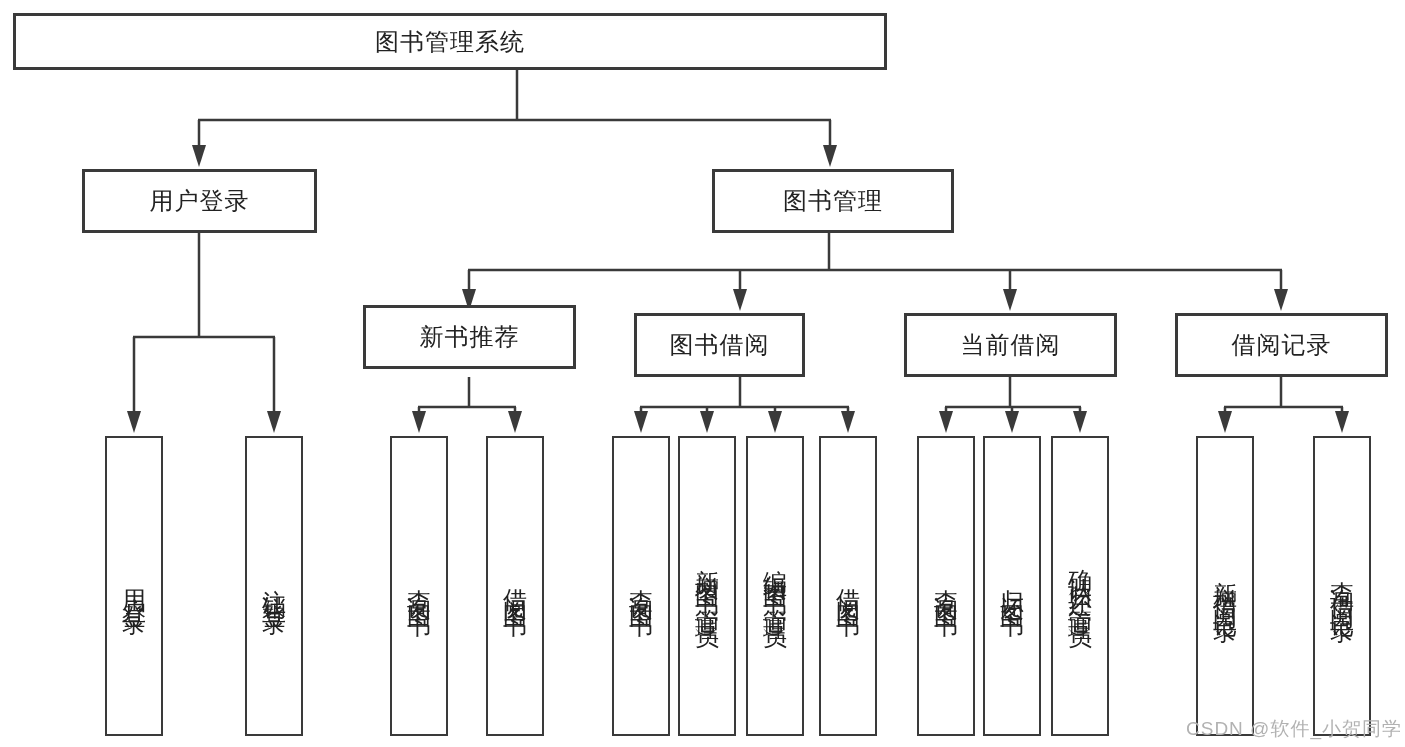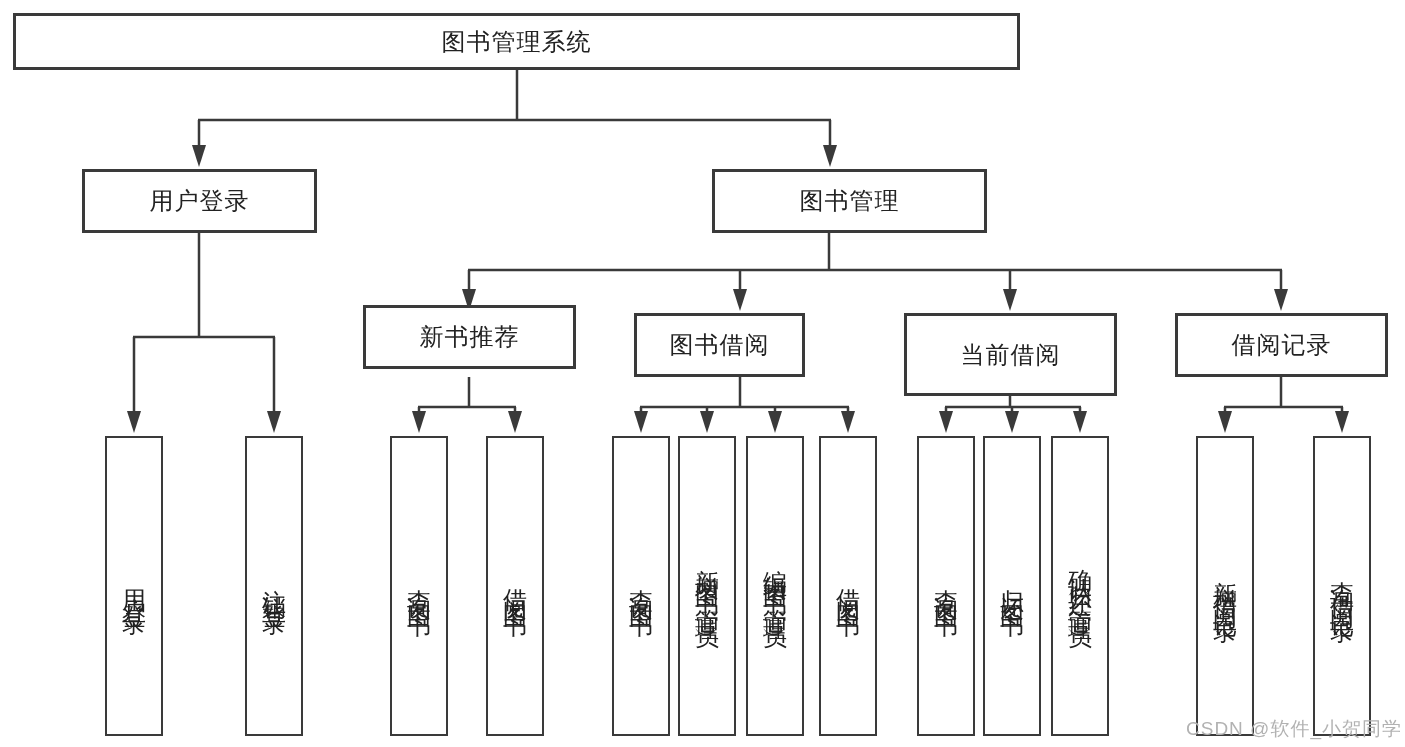--- a/index.html
+++ b/index.html
@@ -92,38 +92,38 @@
       <polygon points="768,411 782,411 775,433"></polygon>
       <polygon points="841,411 855,411 848,433"></polygon>
       <polygon points="939,411 953,411 946,433"></polygon>
       <polygon points="1005,411 1019,411 1012,433"></polygon>
       <polygon points="1073,411 1087,411 1080,433"></polygon>
       <polygon points="1218,411 1232,411 1225,433"></polygon>
       <polygon points="1335,411 1349,411 1342,433"></polygon>
     </g>
   </svg>
 
-  <div class="box h" style="left:13px;top:13px;width:1007px;height:57px">
+  <div class="box h" style="left:13px;top:13px;width:874px;height:57px">
     <span>图书管理系统</span>
   </div>
 
   <div class="box h" style="left:82px;top:169px;width:235px;height:64px">
     <span>用户登录</span>
   </div>
-  <div class="box h" style="left:712px;top:169px;width:275px;height:64px">
+  <div class="box h" style="left:712px;top:169px;width:242px;height:64px">
     <span>图书管理</span>
   </div>
 
   <div class="box h" style="left:363px;top:305px;width:213px;height:64px">
     <span>新书推荐</span>
   </div>
   <div class="box h" style="left:634px;top:313px;width:171px;height:64px">
     <span>图书借阅</span>
   </div>
-  <div class="box h" style="left:904px;top:313px;width:213px;height:83px">
+  <div class="box h" style="left:904px;top:313px;width:213px;height:64px">
     <span>当前借阅</span>
   </div>
   <div class="box h" style="left:1175px;top:313px;width:213px;height:64px">
     <span>借阅记录</span>
   </div>
 
   <div class="box leaf" style="left:105px">
     <span class="vtext">用户登录</span>
   </div>
   <div class="box leaf" style="left:245px">

